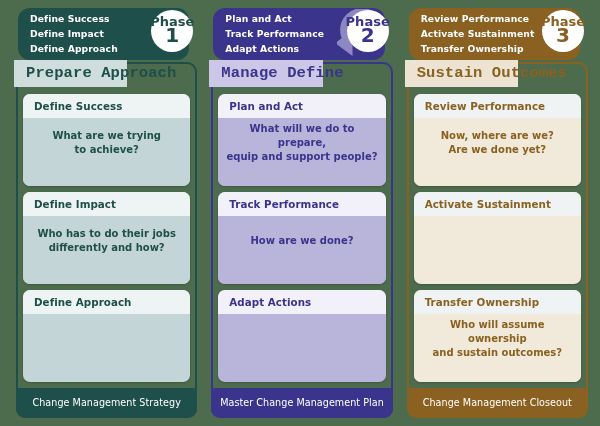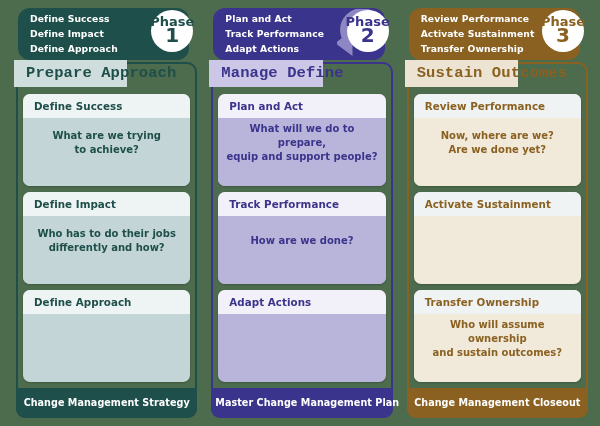--- a/index.html
+++ b/index.html
@@ -178,21 +178,21 @@
 
   
   .footer {
     position: relative;
     z-index: 2;
     margin: 0 6px 0 8px;
     background: var(--accent);
     border-radius: 0 0 9px 9px;
     color: #ffffff;
     font-size: 9.6px;
-    font-weight: bold;
+    font-weight: normal;
     text-align: center;
     padding: 9px 4px 10px;
     white-space: nowrap;
     letter-spacing: .05px;
   }
 
   
   .col-1 {
     --accent: #1e4f4a;
     --band-bg: #cfdedd;

